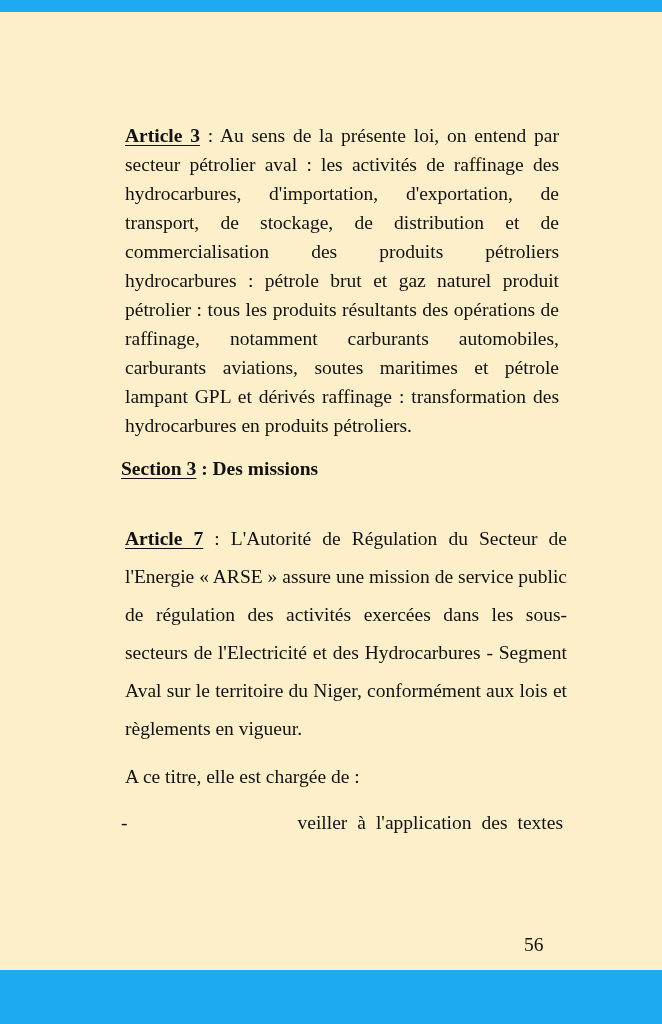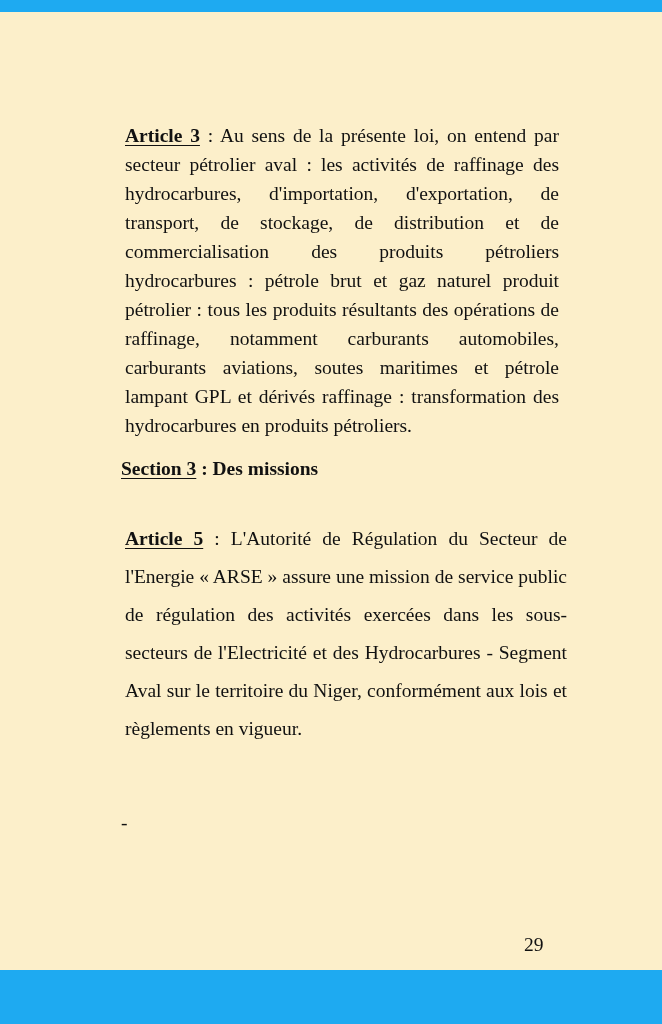--- a/index.html
+++ b/index.html
@@ -27,25 +27,27 @@
 </head>
 <body>
 
 <div class="top-bar"></div>
 
 <div class="page">
   <p class="p p1"><span class="label">Article 3</span><span> : Au sens de la présente loi, on entend par secteur pétrolier aval : les activités de raffinage des hydrocarbures, d'importation, d'exportation, de transport, de stockage, de distribution et de commercialisation des produits pétroliers hydrocarbures : pétrole brut et gaz naturel  produit pétrolier : tous les produits résultants des opérations de raffinage, notamment carburants automobiles, carburants aviations, soutes maritimes et pétrole lampant  GPL et dérivés  raffinage : transformation des hydrocarbures en produits pétroliers.</span></p>
 
   <div class="section"><span class="label">Section 3</span><span class="bold"> : Des missions</span></div>
 
-  <p class="p p2"><span class="label">Article 5</span><span> : L'Autorité de Régulation du Secteur de l'Energie « ARSE » assure une mission de service public de régulation des activités exercées dans les sous-secteurs de l'Electricité et des Hydrocarbures - Segment Aval sur le territoire du Niger, conformément aux lois et règlements en vigueur.</span></p>
+  <p class="p p2"><span class="label">Article 7</span><span> : L'Autorité de Régulation du Secteur de l'Energie « ARSE » assure une mission de service public de régulation des activités exercées dans les sous-secteurs de l'Electricité et des Hydrocarbures - Segment Aval sur le territoire du Niger, conformément aux lois et règlements en vigueur.</span></p>
 
+  <p class="p p3">A ce titre, elle est chargée de :</p>
 
   <div class="p4">
     <div class="dash-line">
       <span>-</span>
+      <span class="dash-rest">veiller à l'application des textes</span>
     </div>
   </div>
 </div>
 
-<div class="page-num">29</div>
+<div class="page-num">56</div>
 
 <div class="bottom-bar"></div>
 
 </body></html>

